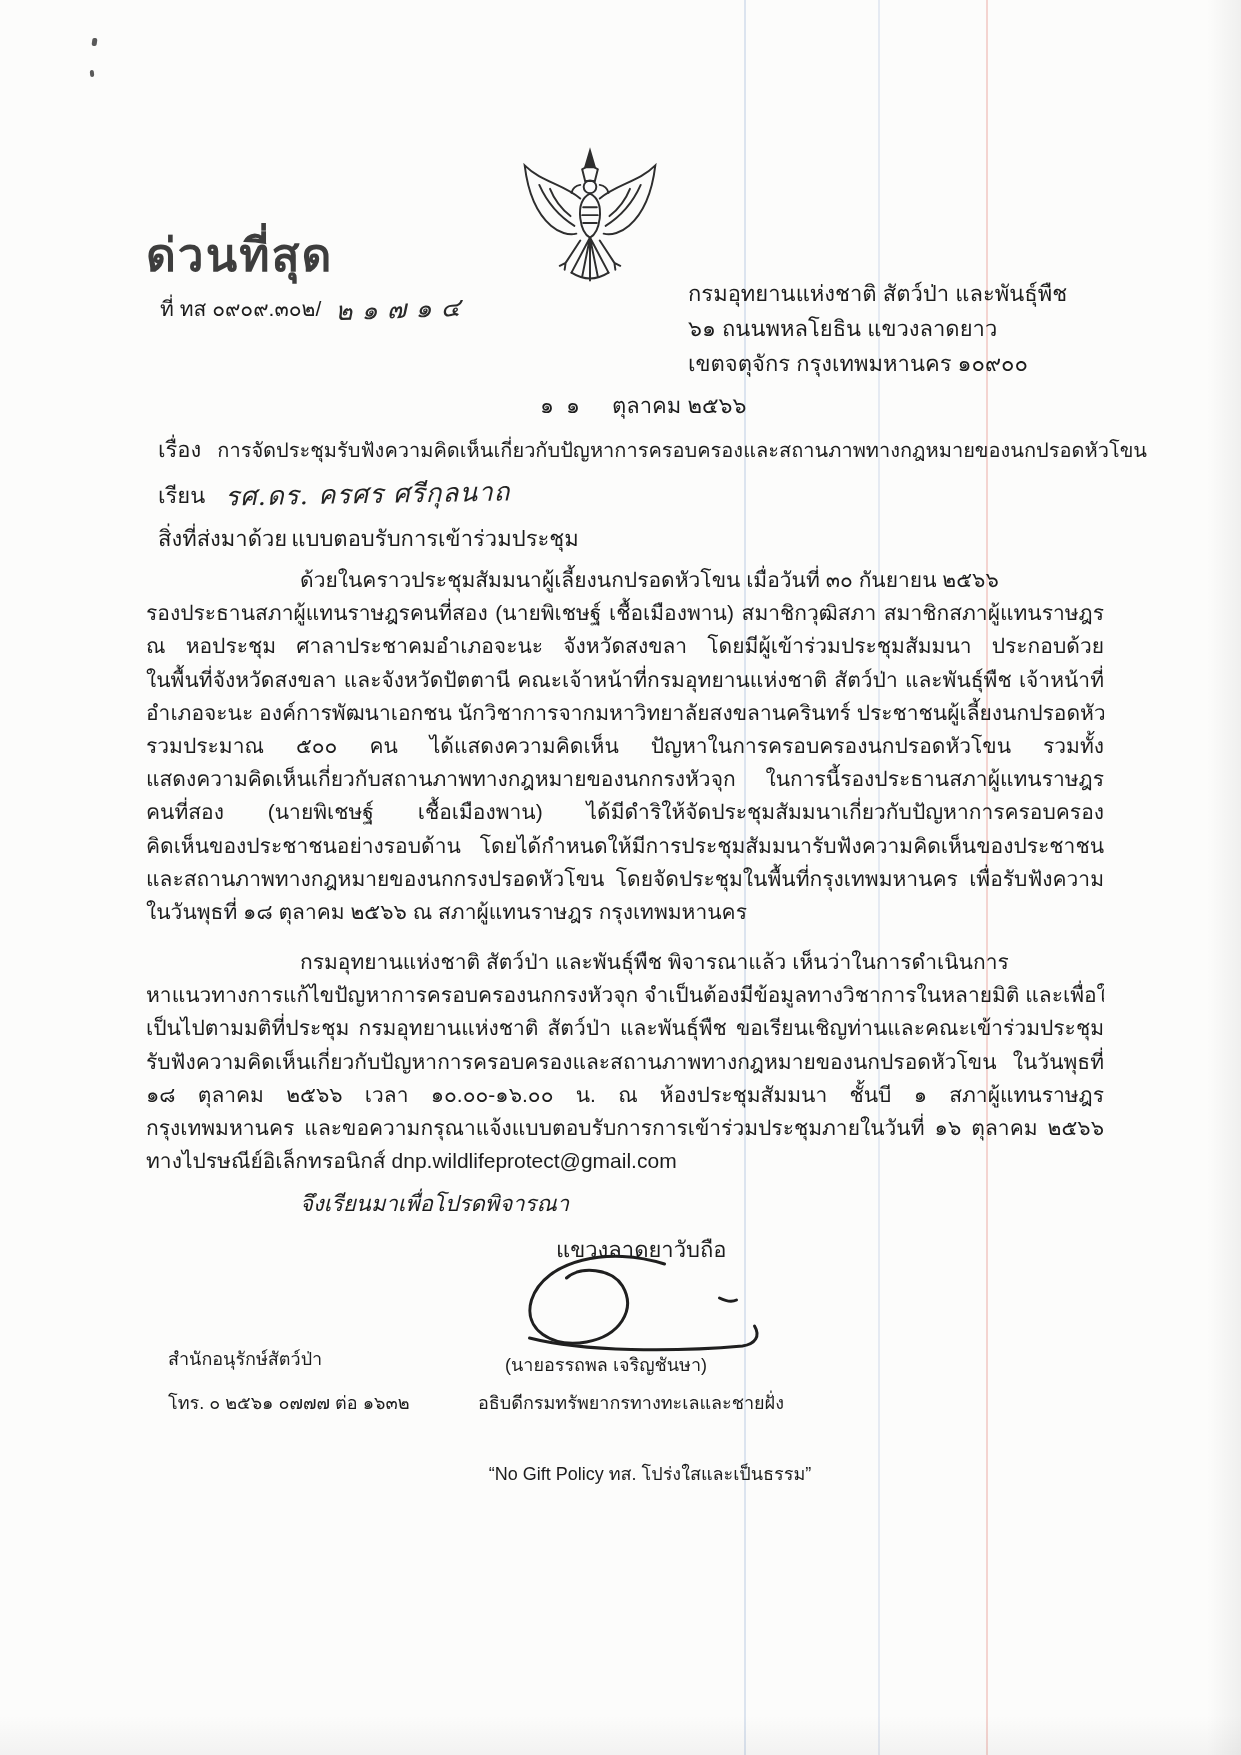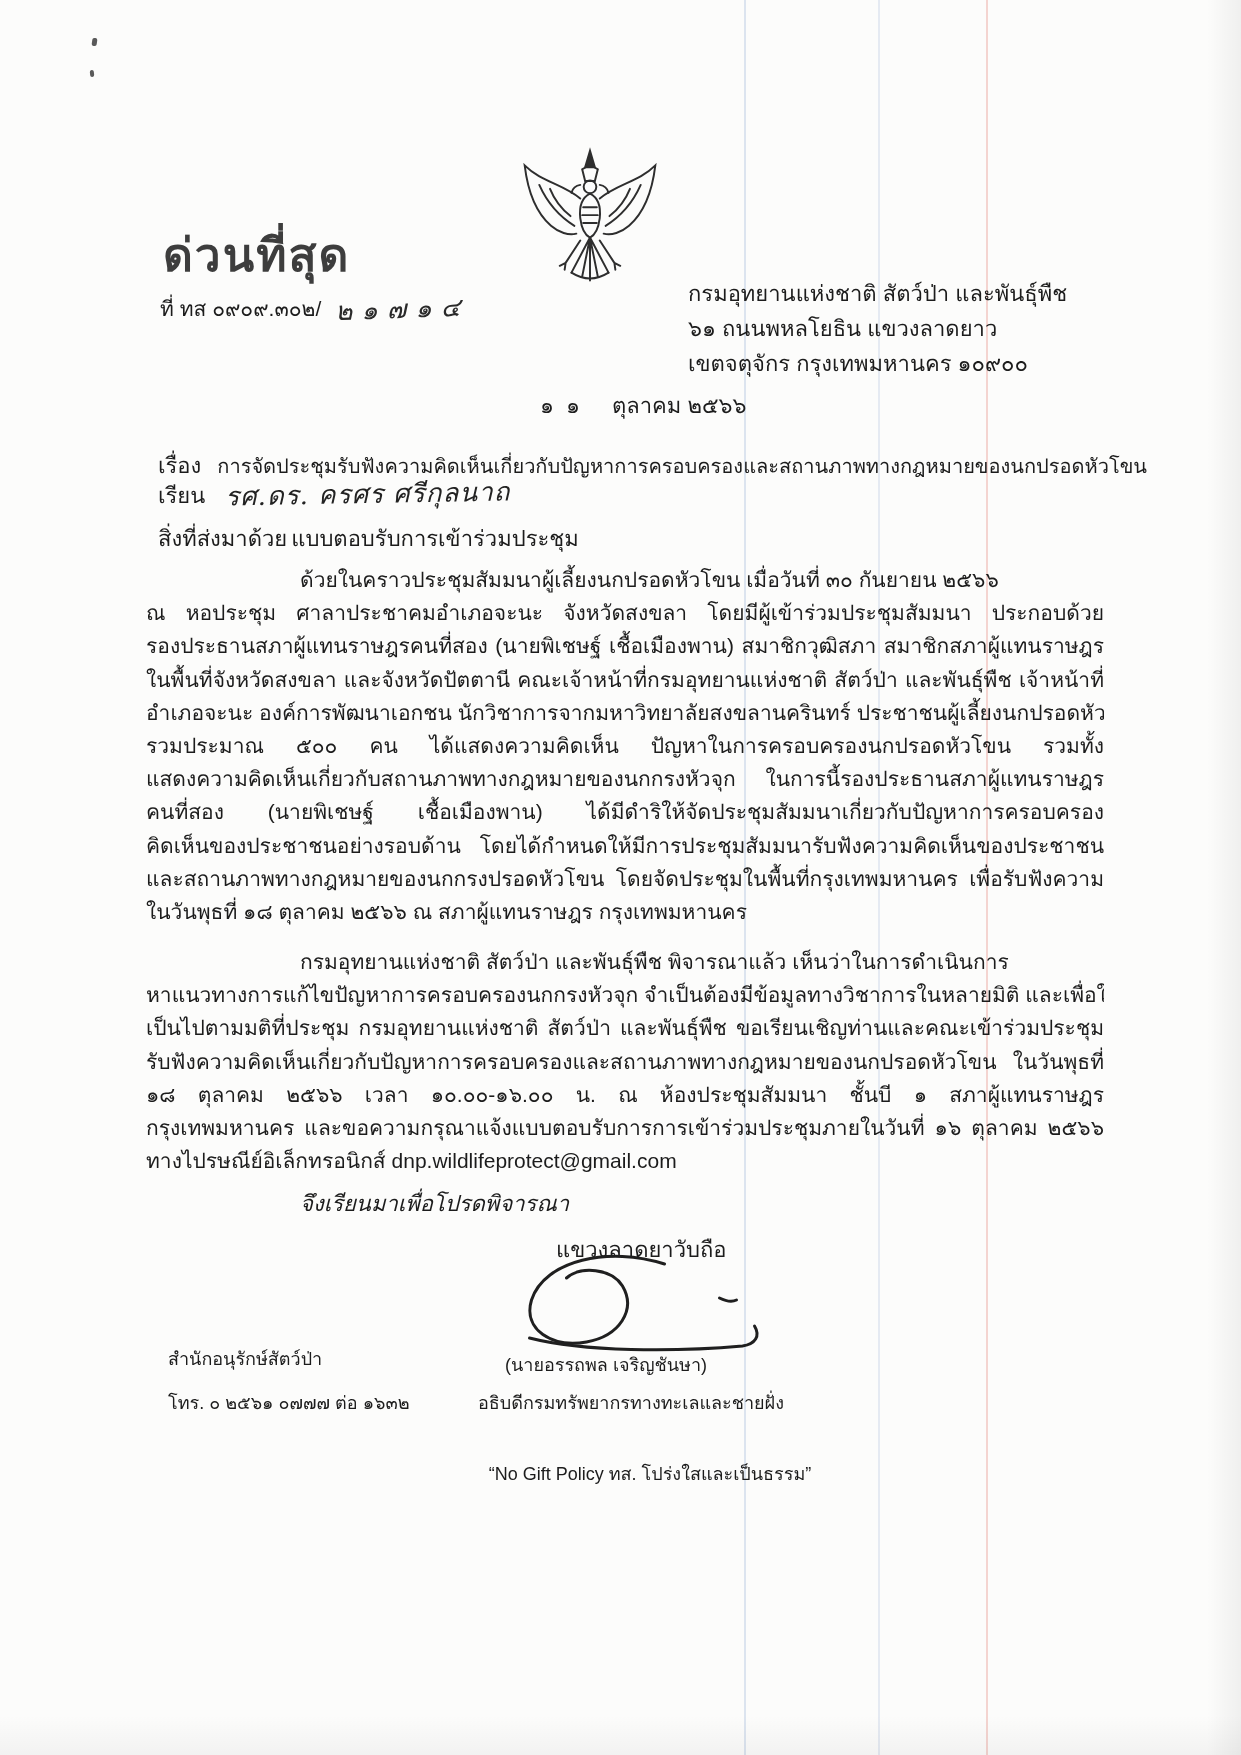--- a/index.html
+++ b/index.html
@@ -45,21 +45,21 @@
 <div id="page">
 
   <div class="vline" style="left:744px;background:rgba(125,155,205,0.25);"></div>
   <div class="vline" style="left:878px;background:rgba(125,155,205,0.18);"></div>
   <div class="vline" style="left:986px;background:rgba(225,120,110,0.30);"></div>
   <div class="edge-right"></div>
   <div class="edge-bottom"></div>
   <div class="speck" style="left:92px;top:38px;width:5px;height:8px;transform:rotate(8deg);"></div>
   <div class="speck" style="left:90px;top:70px;width:4px;height:7px;transform:rotate(-6deg);"></div>
 
-  <div class="abs urgency" style="left:163px;top:218px;font-family:Liberation Mono, monospace;">ด่วนที่สุด</div>
+  <div class="abs urgency" style="left:146px;top:218px;font-family:Liberation Mono, monospace;">ด่วนที่สุด</div>
 
   <div class="abs refline" style="left:160px;top:286px;">
     <span>ที่ ทส ๐๙๐๙.๓๐๒/</span><span class="ref-hand">๒๑๗๑๔</span>
   </div>
 
   <div class="abs" style="left:512px;top:146px;">
     <svg width="156" height="148" viewBox="0 0 160 150" fill="none" stroke="#2e2e2e" stroke-width="2" stroke-linecap="round">
       <path d="M80 4 l-5 17 h10 z" fill="#2e2e2e"></path>
       <path d="M72 23 q8 -6 16 0 l-3 12 h-10 z"></path>
       <circle cx="80" cy="41" r="6.5"></circle>
@@ -83,36 +83,36 @@
   <div class="abs sender" style="left:688px;top:276px;">
     <div>กรมอุทยานแห่งชาติ สัตว์ป่า และพันธุ์พืช</div>
     <div>๖๑ ถนนพหลโยธิน แขวงลาดยาว</div>
     <div>เขตจตุจักร กรุงเทพมหานคร ๑๐๙๐๐</div>
   </div>
 
   <div class="abs dateline" style="left:540px;top:388px;">
     <span class="date-day">๑๑</span><span>ตุลาคม ๒๕๖๖</span>
   </div>
 
-  <div class="abs meta-row" style="left:158px;top:448px;">
+  <div class="abs meta-row" style="left:158px;top:432px;">
     <span class="lbl" style="margin-right:16px;">เรื่อง</span><span class="subject-text">การจัดประชุมรับฟังความคิดเห็นเกี่ยวกับปัญหาการครอบครองและสถานภาพทางกฎหมายของนกปรอดหัวโขน</span>
   </div>
 
   <div class="abs meta-row" style="left:158px;top:473px;">
     <span class="lbl" style="margin-right:20px;">เรียน</span><span class="handwritten">รศ.ดร. ครศร ศรีกุลนาถ</span>
   </div>
 
   <div class="abs meta-row" style="left:158px;top:521px;">
     <span class="lbl" style="margin-right:4px;">สิ่งที่ส่งมาด้วย</span><span>แบบตอบรับการเข้าร่วมประชุม</span>
   </div>
 
   <div class="abs para" style="left:146px;top:563px;">
     <div class="pline indent short">ด้วยในคราวประชุมสัมมนาผู้เลี้ยงนกปรอดหัวโขน เมื่อวันที่ ๓๐ กันยายน ๒๕๖๖</div>
+    <div class="pline">รองประธานสภาผู้แทนราษฎรคนที่สอง (นายพิเชษฐ์ เชื้อเมืองพาน) สมาชิกวุฒิสภา สมาชิกสภาผู้แทนราษฎร</div>
     <div class="pline">ณ หอประชุม ศาลาประชาคมอำเภอจะนะ จังหวัดสงขลา โดยมีผู้เข้าร่วมประชุมสัมมนา ประกอบด้วย</div>
-    <div class="pline">รองประธานสภาผู้แทนราษฎรคนที่สอง (นายพิเชษฐ์ เชื้อเมืองพาน) สมาชิกวุฒิสภา สมาชิกสภาผู้แทนราษฎร</div>
     <div class="pline">ในพื้นที่จังหวัดสงขลา และจังหวัดปัตตานี คณะเจ้าหน้าที่กรมอุทยานแห่งชาติ สัตว์ป่า และพันธุ์พืช เจ้าหน้าที่</div>
     <div class="pline">อำเภอจะนะ องค์การพัฒนาเอกชน นักวิชาการจากมหาวิทยาลัยสงขลานครินทร์ ประชาชนผู้เลี้ยงนกปรอดหัวโขน</div>
     <div class="pline">รวมประมาณ ๕๐๐ คน ได้แสดงความคิดเห็น ปัญหาในการครอบครองนกปรอดหัวโขน รวมทั้ง</div>
     <div class="pline">แสดงความคิดเห็นเกี่ยวกับสถานภาพทางกฎหมายของนกกรงหัวจุก ในการนี้รองประธานสภาผู้แทนราษฎร</div>
     <div class="pline">คนที่สอง (นายพิเชษฐ์ เชื้อเมืองพาน) ได้มีดำริให้จัดประชุมสัมมนาเกี่ยวกับปัญหาการครอบครอง</div>
     <div class="pline">คิดเห็นของประชาชนอย่างรอบด้าน โดยได้กำหนดให้มีการประชุมสัมมนารับฟังความคิดเห็นของประชาชน</div>
     <div class="pline">และสถานภาพทางกฎหมายของนกกรงปรอดหัวโขน โดยจัดประชุมในพื้นที่กรุงเทพมหานคร เพื่อรับฟังความ</div>
     <div class="pline short">ในวันพุธที่ ๑๘ ตุลาคม ๒๕๖๖ ณ สภาผู้แทนราษฎร กรุงเทพมหานคร</div>
   </div>
 

